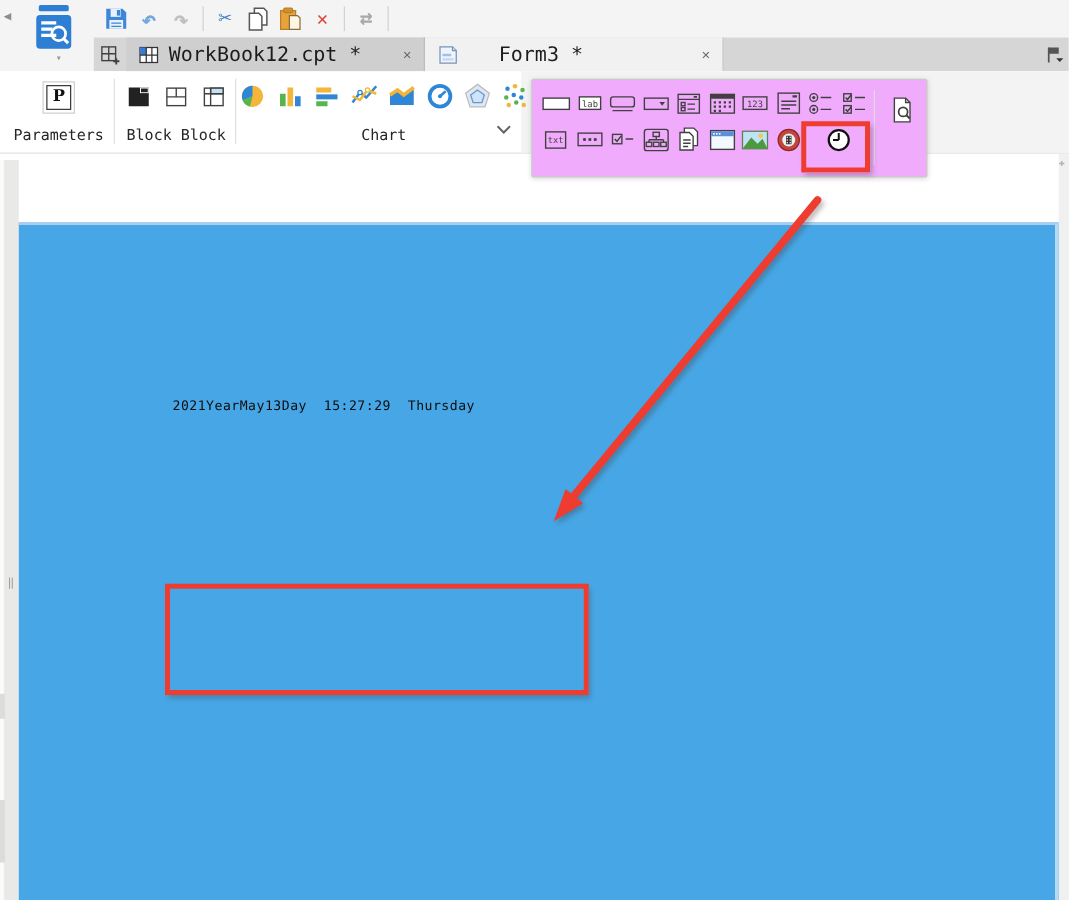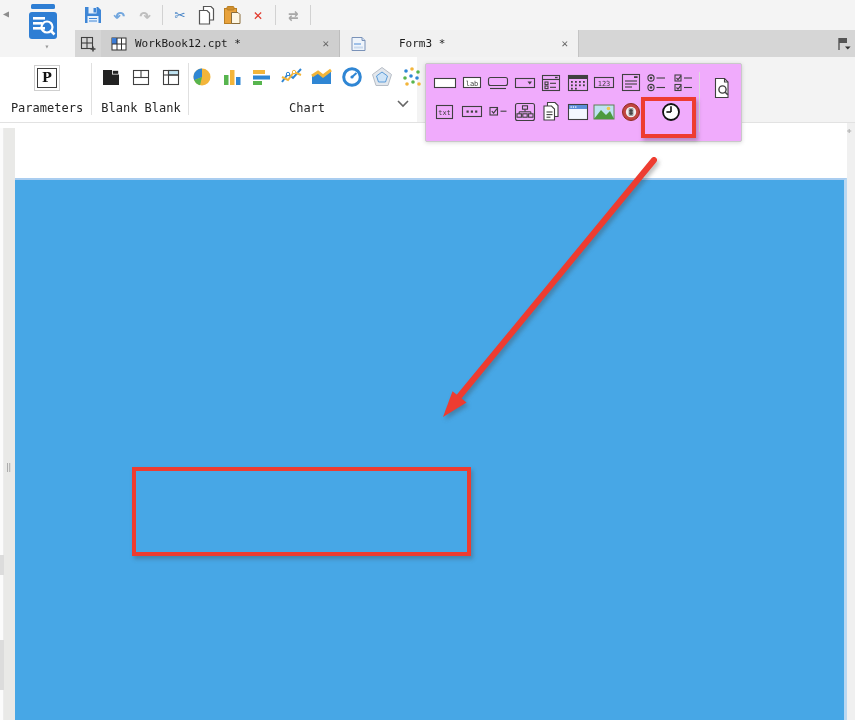--- a/index.html
+++ b/index.html
@@ -17,21 +17,21 @@
   #toolbar-items{position:absolute;left:80px;top:0;height:30px;display:flex;align-items:center;}
   .tbtn{width:26px;height:26px;display:flex;align-items:center;justify-content:center;cursor:pointer;}
   .tbtn span{line-height:1;}
 
   
   #tabstrip{position:absolute;left:75px;top:30px;width:780px;height:27px;background:#d6d6d6;display:flex;align-items:stretch;}
   #newgrid{width:26px;display:flex;align-items:center;justify-content:center;cursor:pointer;}
   .tab{width:239px;display:flex;align-items:center;padding:0 8px;box-sizing:border-box;cursor:pointer;
        background:#cfcfcf;border-right:1px solid #bdbdbd;}
   .tab.active{background:#f1f1f1;border-right:1px solid #c4c4c4;gap:25px;}
-  .tab .tlabel{font-size:11px;color:#1c1c1c;margin-left:6px;white-space:pre;}
+  .tab .tlabel{font-size:16px;color:#1c1c1c;margin-left:6px;white-space:pre;}
   .tab .tclose{margin-left:auto;font-size:11px;color:#666;padding:2px;}
   #taboverflow{position:absolute;right:4px;top:5px;cursor:pointer;}
 
   
   #ribbon{position:absolute;left:0;top:57px;width:855px;height:66px;background:#fff;border-bottom:1px solid #e2e2e2;box-sizing:border-box;}
   #ribbon-right-bg{position:absolute;left:417px;top:0;right:0;height:65px;background:#f3f3f3;}
   .rsection{position:absolute;top:0;height:65px;}
   .ricons{display:flex;justify-content:center;align-items:center;gap:6px;height:40px;}
   .rlabel{position:absolute;bottom:7px;width:100%;text-align:center;font-size:12px;color:#262626;white-space:pre;}
   .rsep{position:absolute;top:6px;width:1px;height:52px;background:#e0e0e0;}
@@ -220,21 +220,21 @@
           </span>
           <span>
             <svg width="24" height="22">
               <rect x="4.5" y="4.5" width="15" height="14" stroke="#404040" stroke-width="1.1" fill="none"></rect>
               <rect x="9.5" y="4.5" width="10" height="4.5" fill="#bfe3f2" stroke="#404040" stroke-width="1.1"></rect>
               <line x1="9.5" y1="4.5" x2="9.5" y2="18.5" stroke="#404040" stroke-width="1.1" fill="none"></line>
               <line x1="4.5" y1="9" x2="19.5" y2="9" stroke="#404040" stroke-width="1.1" fill="none"></line>
             </svg>
           </span>
         </div>
-      <div class="rlabel">Blank Blank</div>
+      <div class="rlabel">Block Block</div>
     </div>
     <div class="rsep" id="rsep1"></div>
     <div class="rsection" id="sec2">
       <div class="ricons" id="icons-2">
           <span>
             <svg width="24" height="24">
               <circle cx="12" cy="12" r="8.5" fill="#f3b53a"></circle>
               <path d="M12 12V3.5A8.5 8.5 0 0 0 4.2 15.3Z" fill="#2f86d4"></path>
               <path d="M12 12L4.2 15.3A8.5 8.5 0 0 0 10 20.3Z" fill="#57b54e"></path>
             </svg>
@@ -538,20 +538,21 @@
     <div class="ledge-seg" style="top:512px;height:50px;"></div>
   </div>
   <div id="leftrail">
     <span class="handle">‖</span>
   </div>
   <div id="rightstrip">
     <span class="pin">✚</span>
   </div>
 
   <div id="canvas" style="background: rgb(71, 167, 230);"></div>
+  <div id="timelabel">2021YearMay13Day  15:27:29  Thursday</div>
 
   <div class="annobox" id="anno-box-palette" style="border-color: rgb(238, 60, 48);"></div>
   <div class="annobox" id="anno-box-label" style="border-color: rgb(238, 60, 48);"></div>
   <svg id="anno-arrow" width="855" height="720">
     <line id="arrow-line" x1="654" y1="160" x2="458" y2="398" stroke="#ee3c30" stroke-width="6" stroke-linecap="round"></line>
     <polygon id="arrow-head" points="443,417 452.5,391.2 466.5,402.6" fill="#ee3c30"></polygon>
   </svg>
 
 </div>
 

